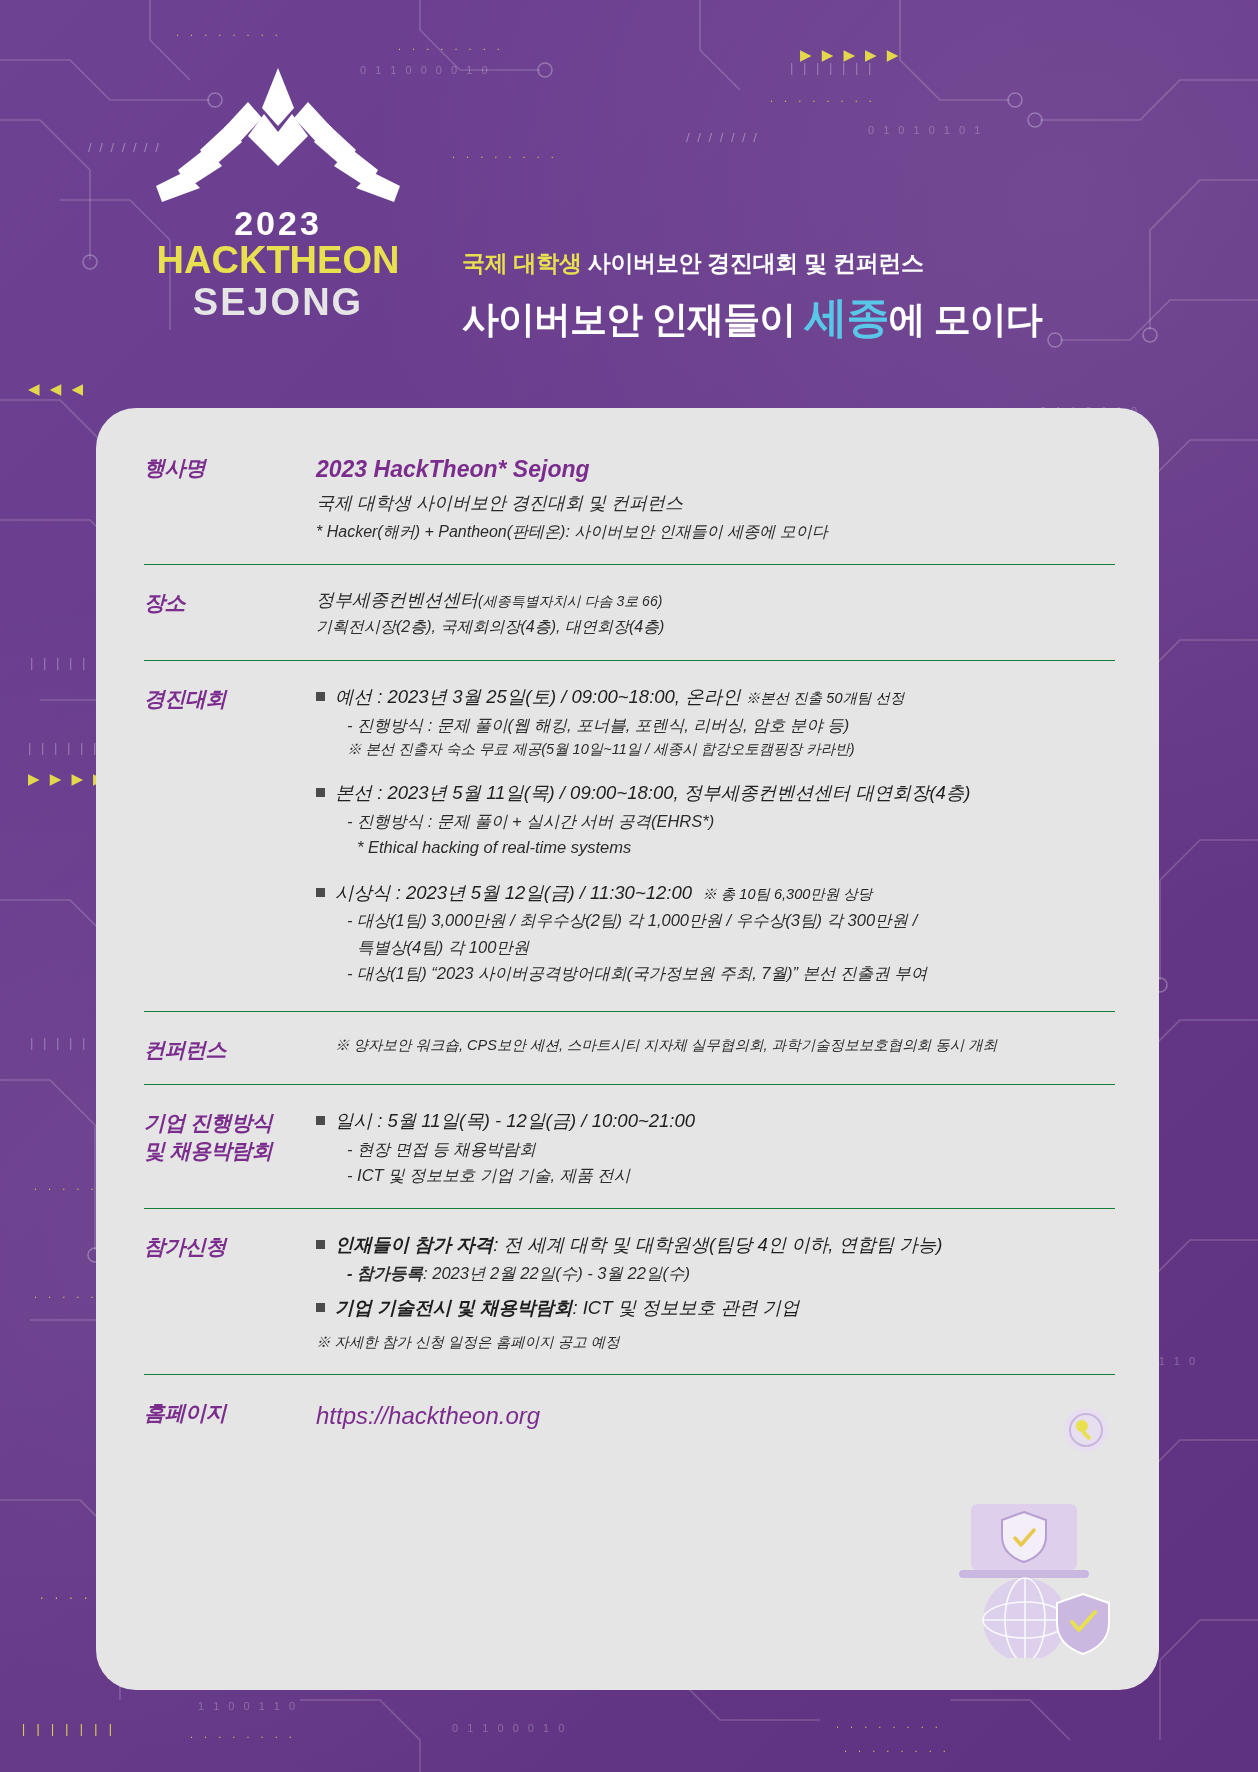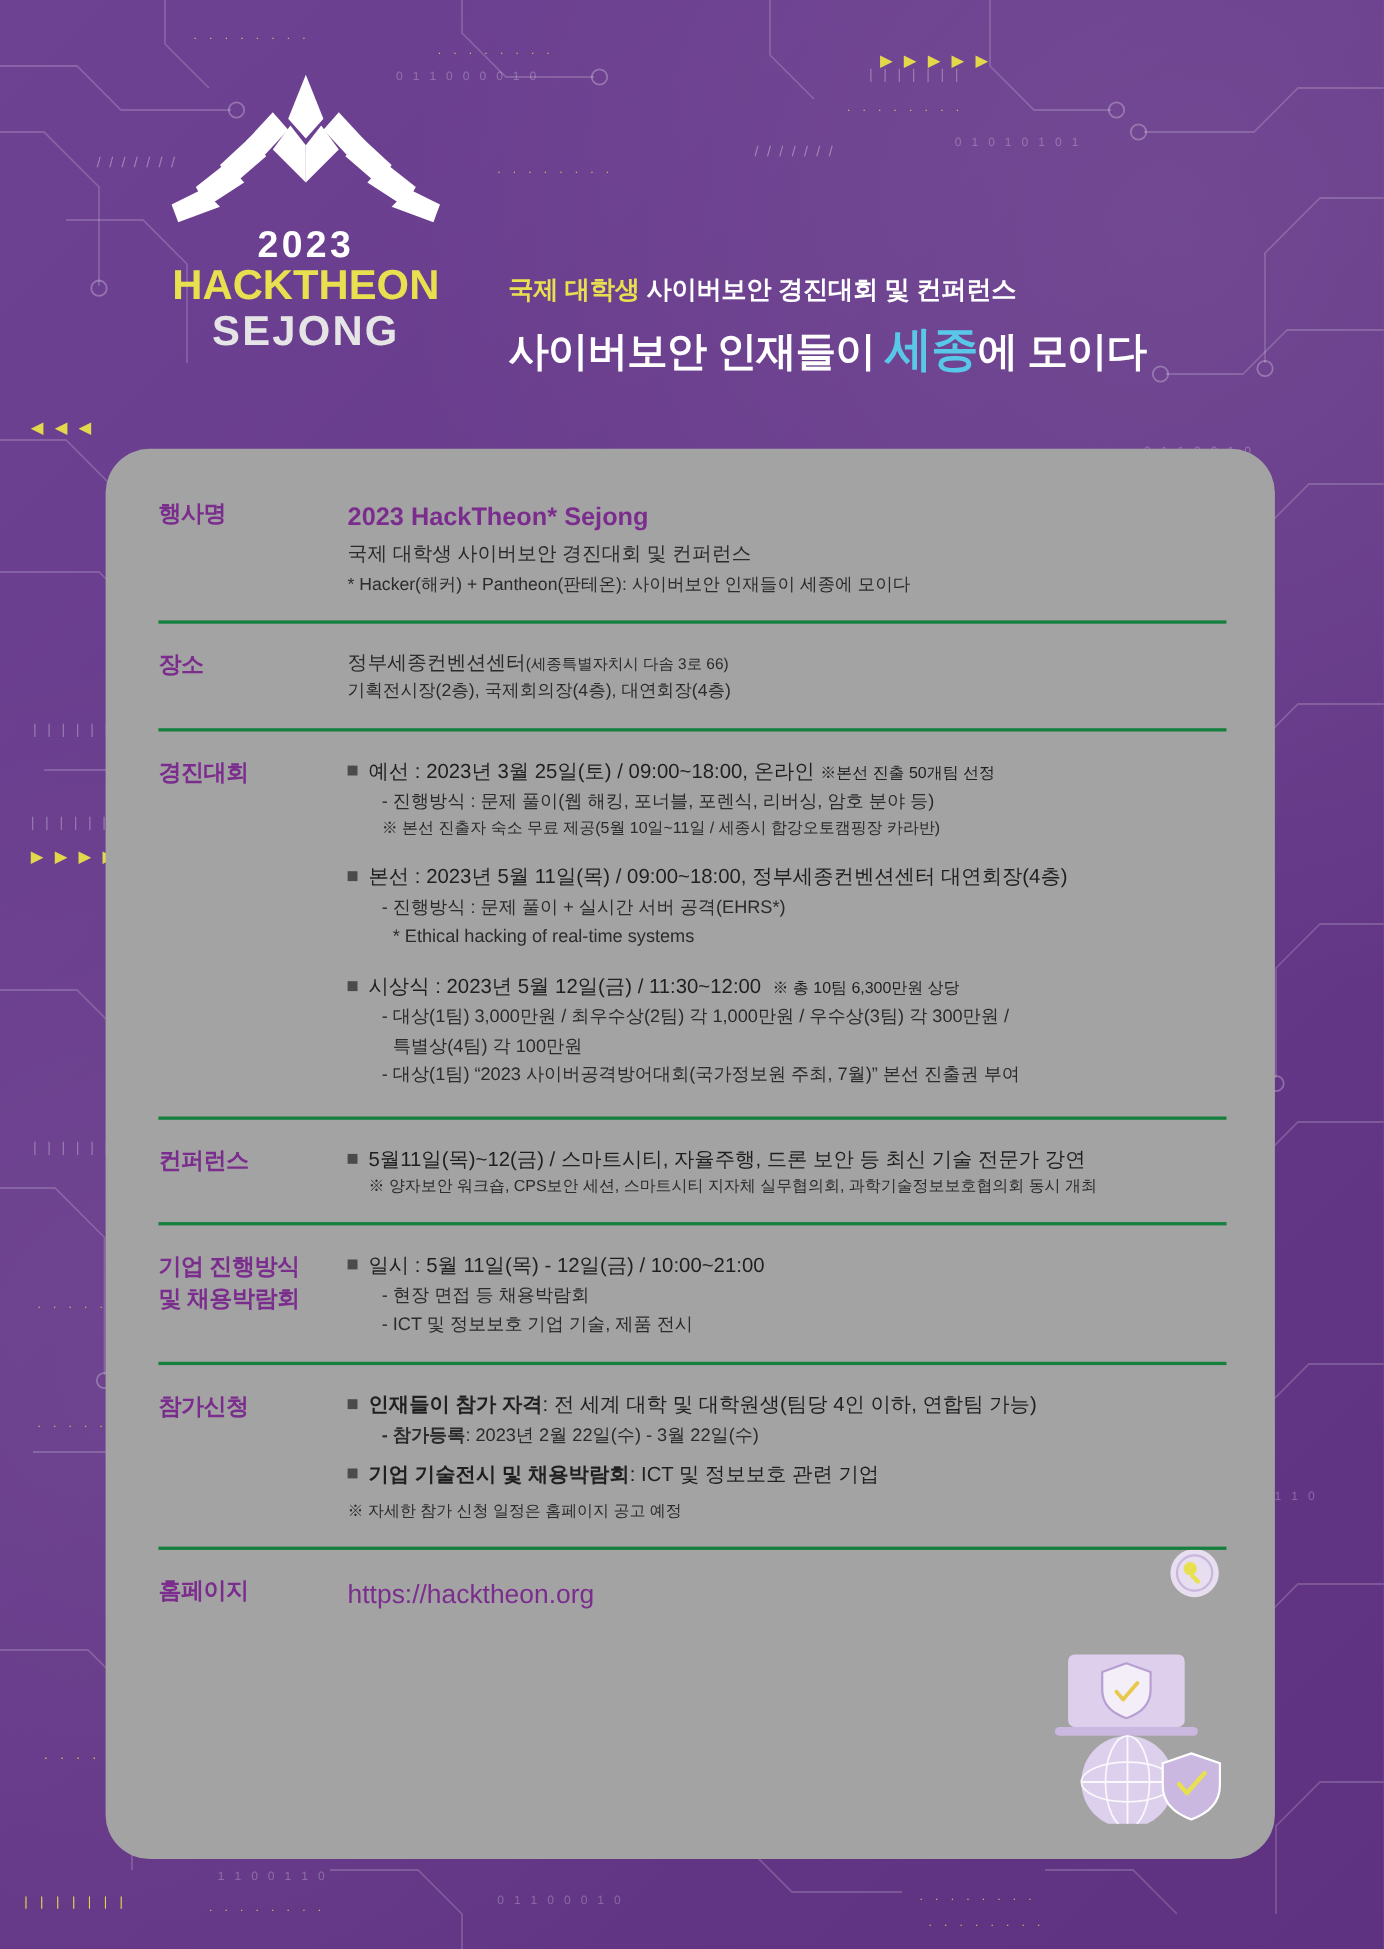--- a/index.html
+++ b/index.html
@@ -49,27 +49,28 @@
   .head-line2 {
     font-size: 37px; font-weight: bold; color: #ffffff; letter-spacing: -1px;
     margin-top: 10px; white-space: nowrap;
   }
   .head-line2 .sejong { color: #59c8e8; font-size: 43px; }
 
   
   .card {
     position: absolute; left: 96px; top: 408px;
     width: 1063px; height: 1282px;
-    background: #a3a3a3;
+    background: #e5e5e5;
     border-radius: 40px;
     overflow: hidden;
+    font-style: italic;
   }
   .card-inner { position: absolute; left: 48px; top: 24px; right: 44px; }
 
-  .row { display: flex; border-top: 3px solid #15803d; padding: 22px 0 20px 0; }
+  .row { display: flex; border-top: 1px solid #15803d; padding: 22px 0 20px 0; }
   .row:first-child { border-top: none; padding-top: 20px; }
   .row .label {
     width: 172px; flex: none;
     color: #7b2d8e; font-size: 21px; font-weight: bold;
     letter-spacing: -0.5px; line-height: 1.35; padding-top: 2px;
   }
   .row .content { flex: 1; color: #2b2b2b; font-size: 17px; line-height: 1.55; }
 
   .t-title { color: #7b2d8e; font-size: 23px; font-weight: bold; margin-bottom: 2px; }
   .t-sub { font-size: 18px; color: #2b2b2b; }
@@ -299,24 +300,20 @@
             <div class="b-line ind">- 대상(1팀) “2023 사이버공격방어대회(국가정보원 주최, 7월)” 본선 진출권 부여</div>
           </div>
         </div>
 
       </div>
     </div>
 
     <div class="row">
       <div class="label">컨퍼런스</div>
       <div class="content">
-        <div class="b-head">
-          <span class="sq"></span>
-          <span>5월11일(목)~12(금) / 스마트시티, 자율주행, 드론 보안 등 최신 기술 전문가 강연</span>
-        </div>
         <div class="b-body">
           <div class="b-line note">※ 양자보안 워크숍, CPS보안 세션, 스마트시티 지자체 실무협의회, 과학기술정보보호협의회 동시 개최</div>
         </div>
       </div>
     </div>
 
     <div class="row">
       <div class="label">
         <div>기업 진행방식</div>
         <div>및 채용박람회</div>

